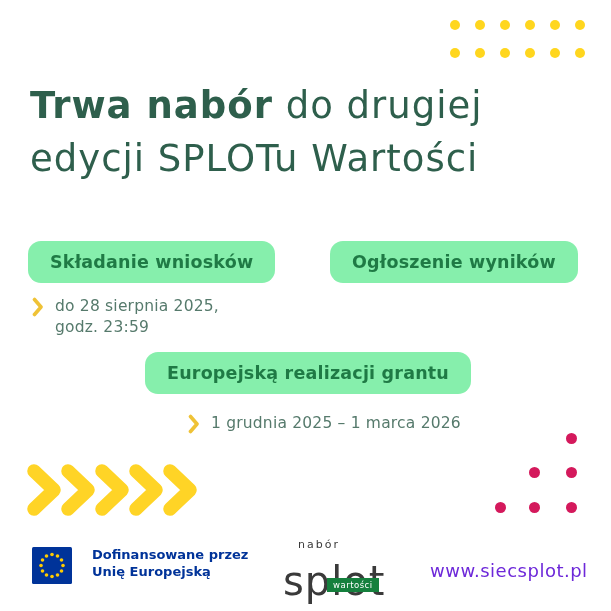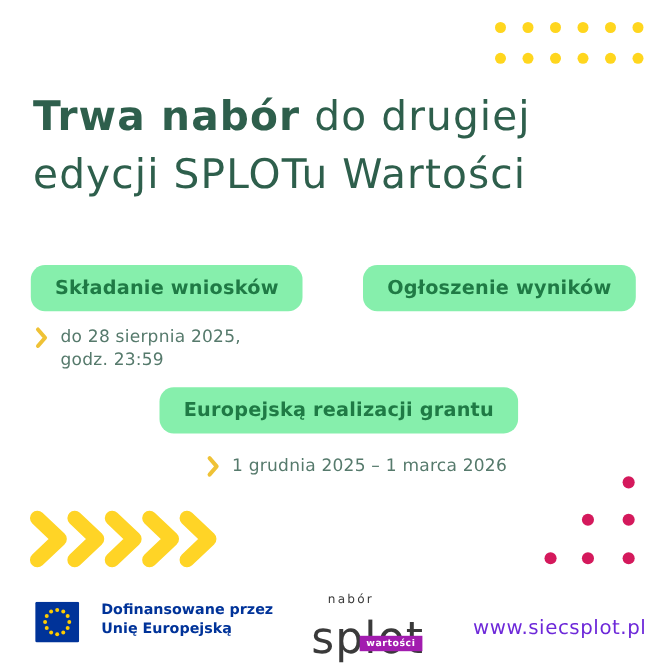--- a/index.html
+++ b/index.html
@@ -60,22 +60,22 @@
     display:flex;align-items:flex-start;gap:20px;
   }
   .eu-text{
     color:#003399;font-weight:700;font-size:13px;line-height:16.5px;
   }
   .logo{position:absolute;left:283px;top:536px;width:115px;height:62px;color:#3A3A3A;}
   .logo-siec{position:absolute;left:15px;top:2px;font-size:11px;letter-spacing:2px;}
   .logo-splot{position:absolute;left:0;top:22px;font-size:40px;letter-spacing:1px;}
   .logo-wartosci{
     position:absolute;left:44px;top:42px;
-    background:#a21caf;color:#ffffff;font-size:8.5px;
-    padding:2px 6px;letter-spacing:0.5px;font-weight:bold;
+    background:#15803d;color:#ffffff;font-size:8.5px;
+    padding:2px 6px;letter-spacing:0.5px;
   }
   .website{
     position:absolute;left:430px;top:560px;
     color:#6d28d9;font-size:18px;letter-spacing:0.5px;
   }
 </style>
 </head>
 <body>
 
 <div class="poster">

